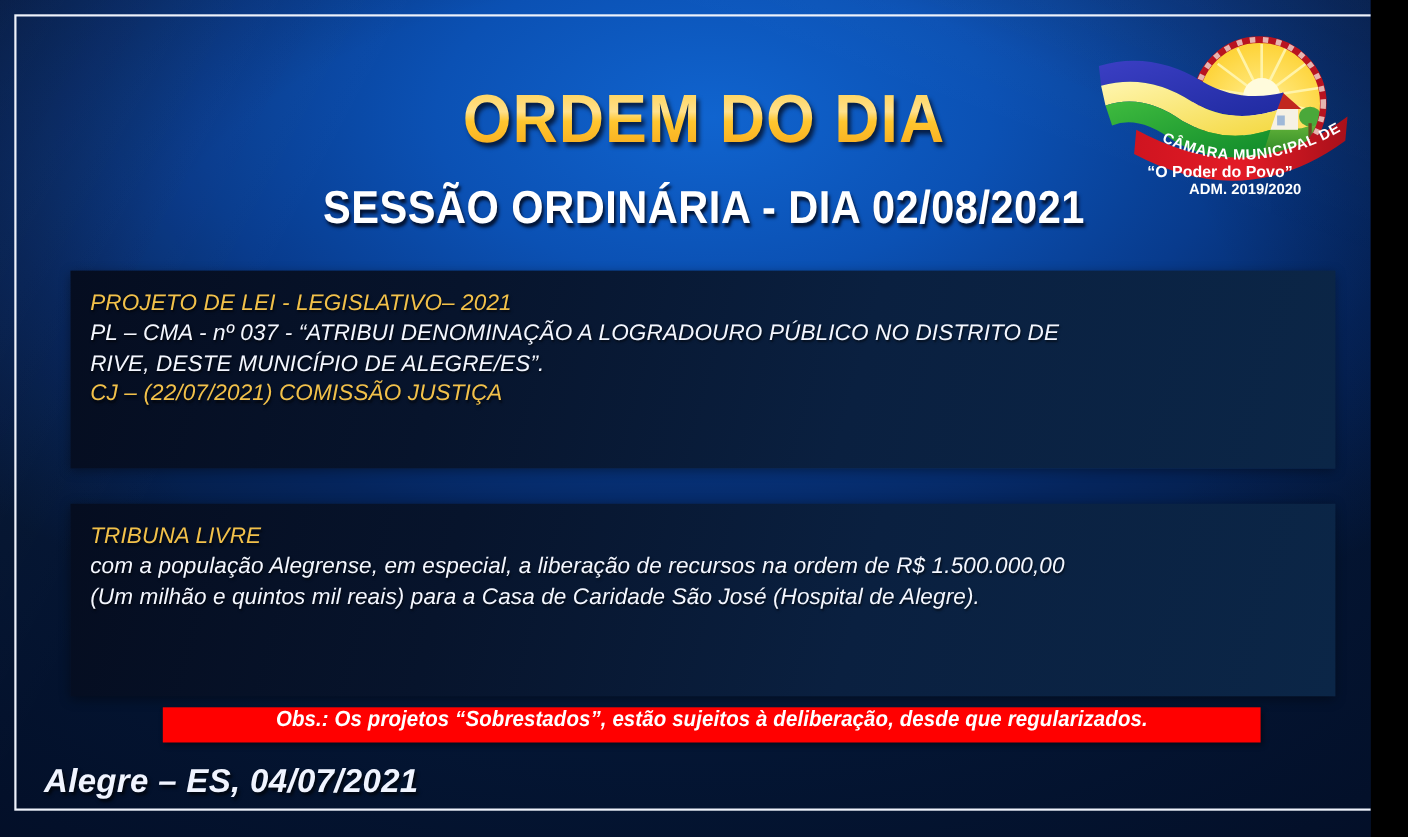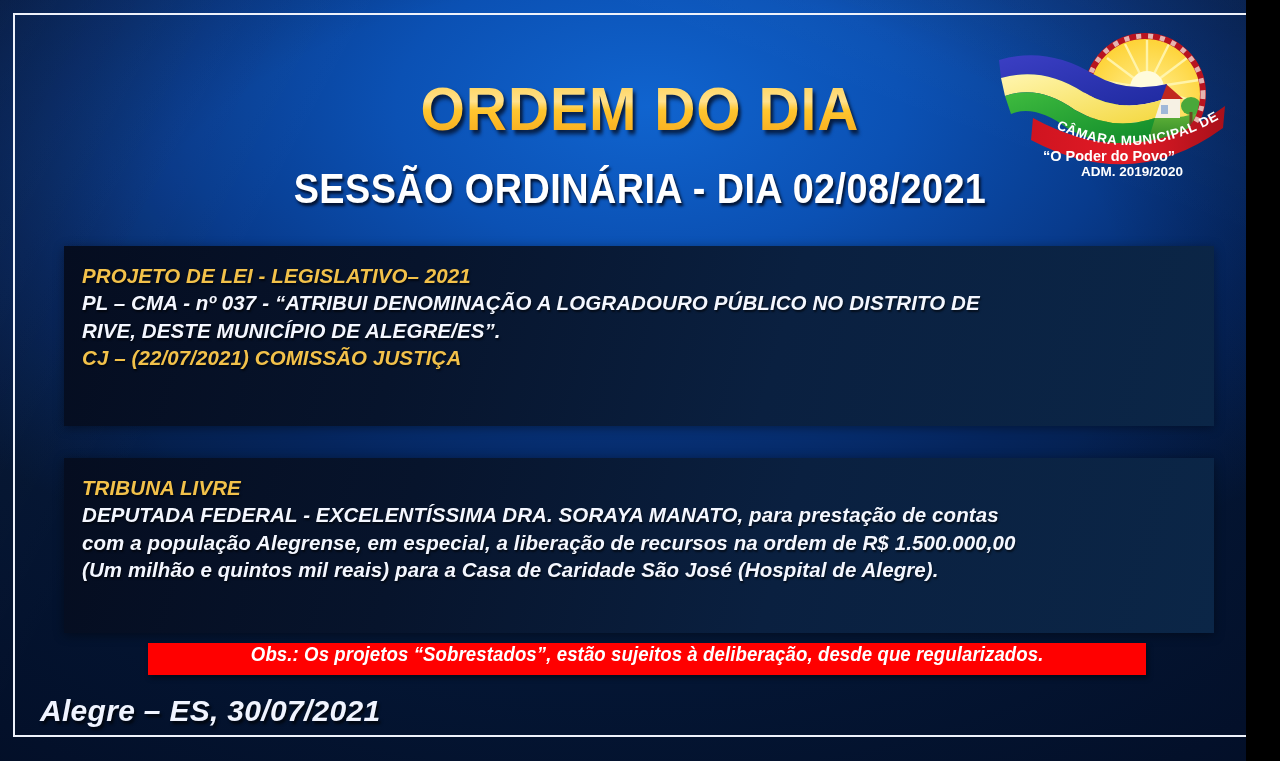--- a/index.html
+++ b/index.html
@@ -88,21 +88,21 @@
     background: linear-gradient(105deg, #050d20 0%, #07142c 30%, #0a2040 62%, #0b2647 100%);
     box-shadow: 0 2px 10px rgba(0,0,0,0.4);
   }
   #box-projeto { top: 246px; height: 180px; }
   #box-tribuna { top: 458px; height: 175px; }
   .box-inner {
     padding: 16px 16px 0 18px;
   }
   .line {
     font-size: 20.5px;
-    font-weight: bold;
+    font-weight: normal;
     font-style: italic;
     line-height: 1.33;
     letter-spacing: 0.1px;
     white-space: nowrap;
     text-shadow: 1px 2px 2px rgba(0,0,0,0.6);
   }
   .line.accent { color: #f2c14a; }
   .line.body   { color: #f4f7ff; }
   
   #obs-banner {
@@ -259,25 +259,24 @@
       <div class="line accent">PROJETO DE LEI - LEGISLATIVO– 2021</div>
       <div class="line body">PL – CMA - nº 037 - “ATRIBUI DENOMINAÇÃO A LOGRADOURO PÚBLICO NO DISTRITO DE</div>
       <div class="line body">RIVE, DESTE MUNICÍPIO DE ALEGRE/ES”.</div>
       <div class="line accent">CJ – (22/07/2021)  COMISSÃO JUSTIÇA</div>
     </div>
   </div>
 
   <div class="content-box" id="box-tribuna">
     <div class="box-inner">
       <div class="line accent">TRIBUNA LIVRE</div>
-      <div class="line body">DEPUTADA FEDERAL - EXCELENTÍSSIMA DRA. SORAYA MANATO, para prestação de contas</div>
       <div class="line body">com a população Alegrense, em especial, a liberação de recursos na ordem de R$ 1.500.000,00</div>
       <div class="line body">(Um milhão e quintos mil reais) para a Casa de Caridade São José (Hospital de Alegre).</div>
     </div>
   </div>
 
   <div id="obs-banner">
     <span id="obs-text">Obs.: Os projetos “Sobrestados”, estão sujeitos à deliberação, desde que regularizados.</span>
   </div>
 
-  <div id="footer-place">Alegre – ES, 30/07/2021</div>
+  <div id="footer-place">Alegre – ES, 04/07/2021</div>
 
 </div>
 
 </body></html>

